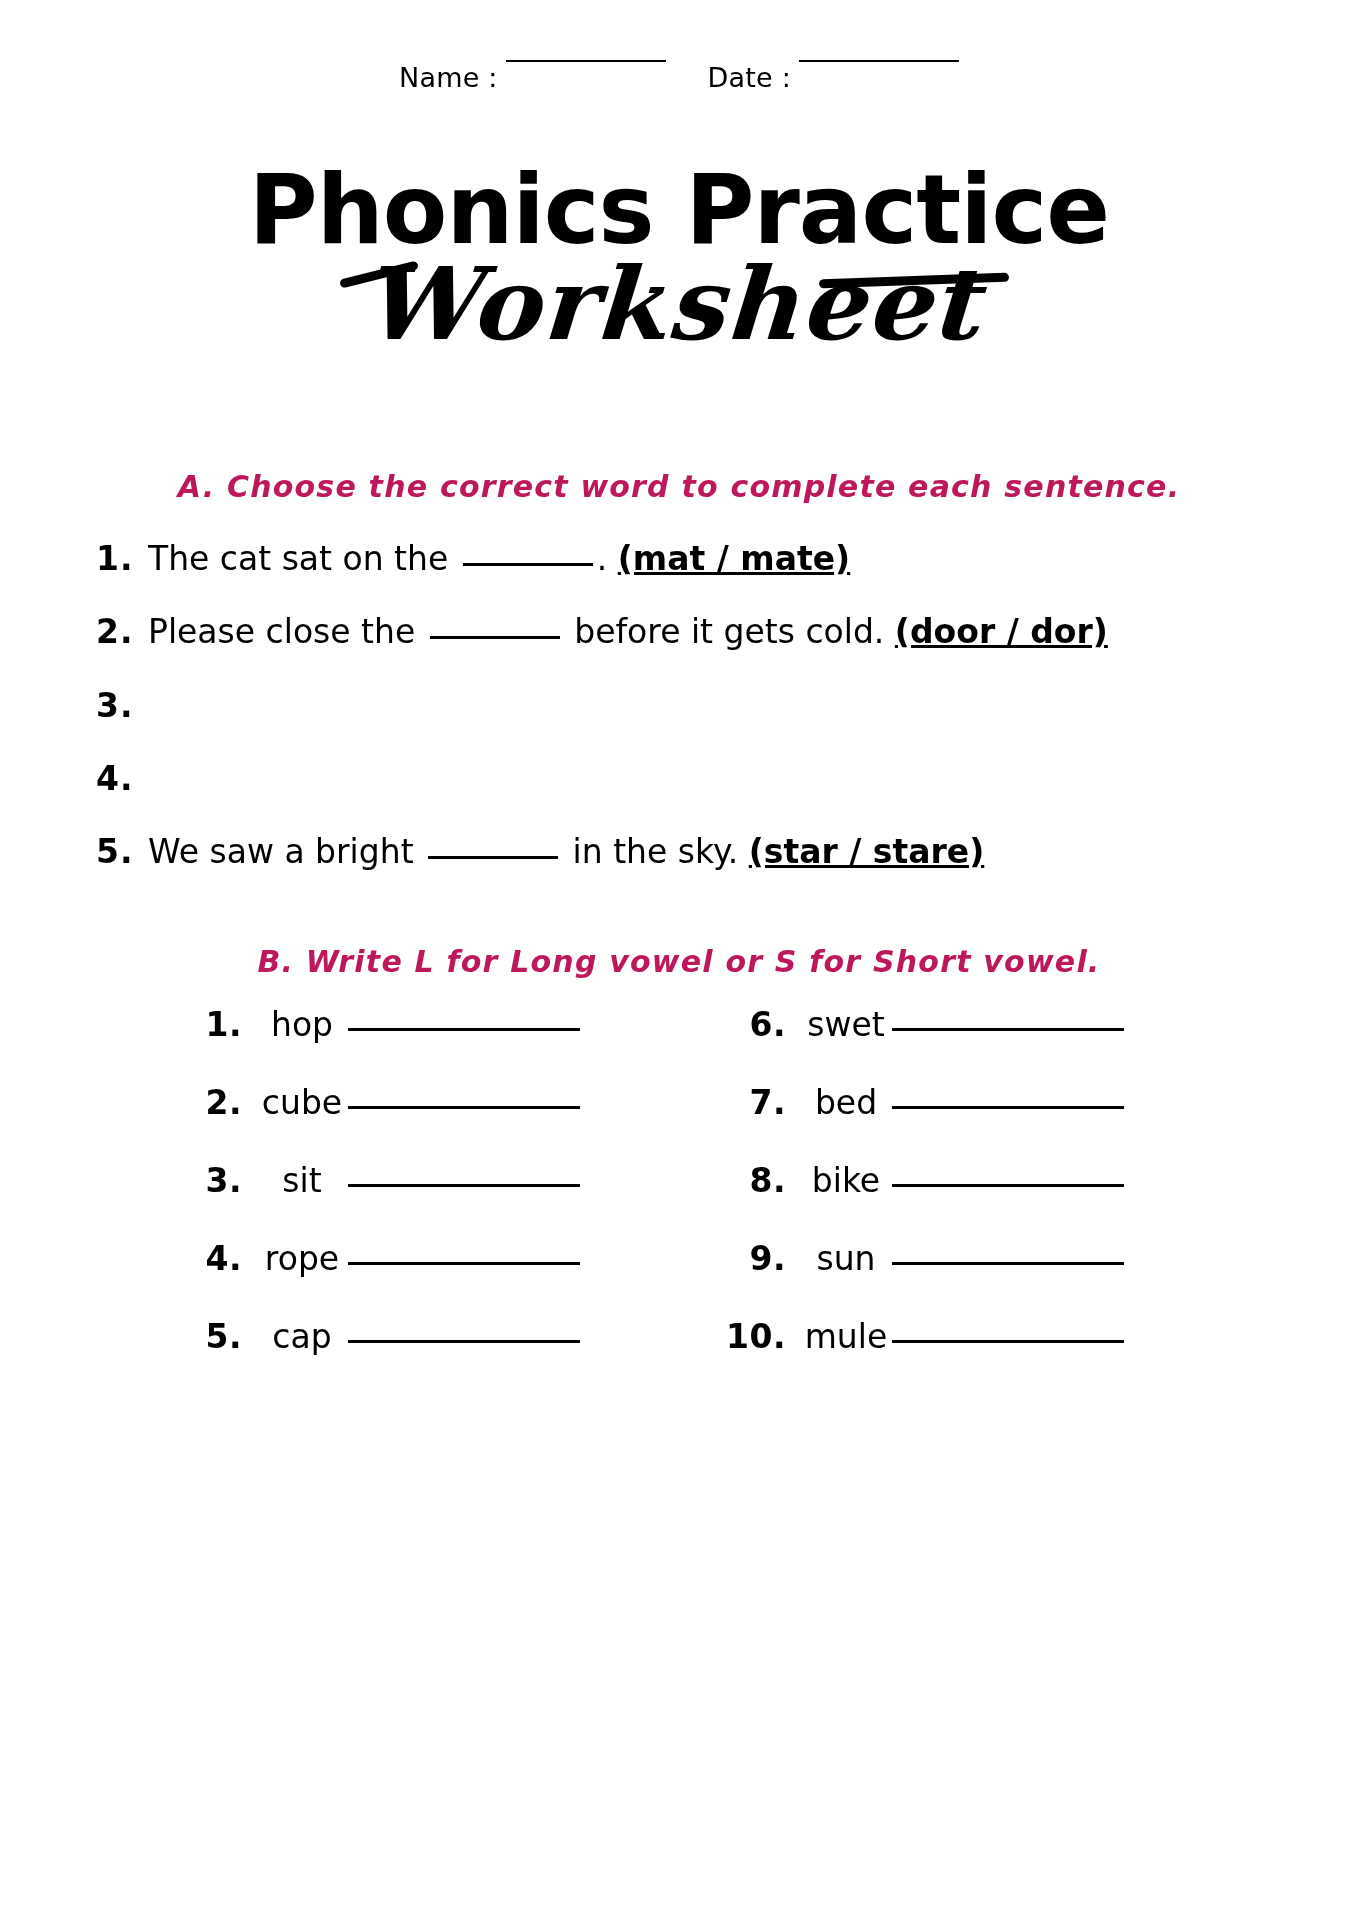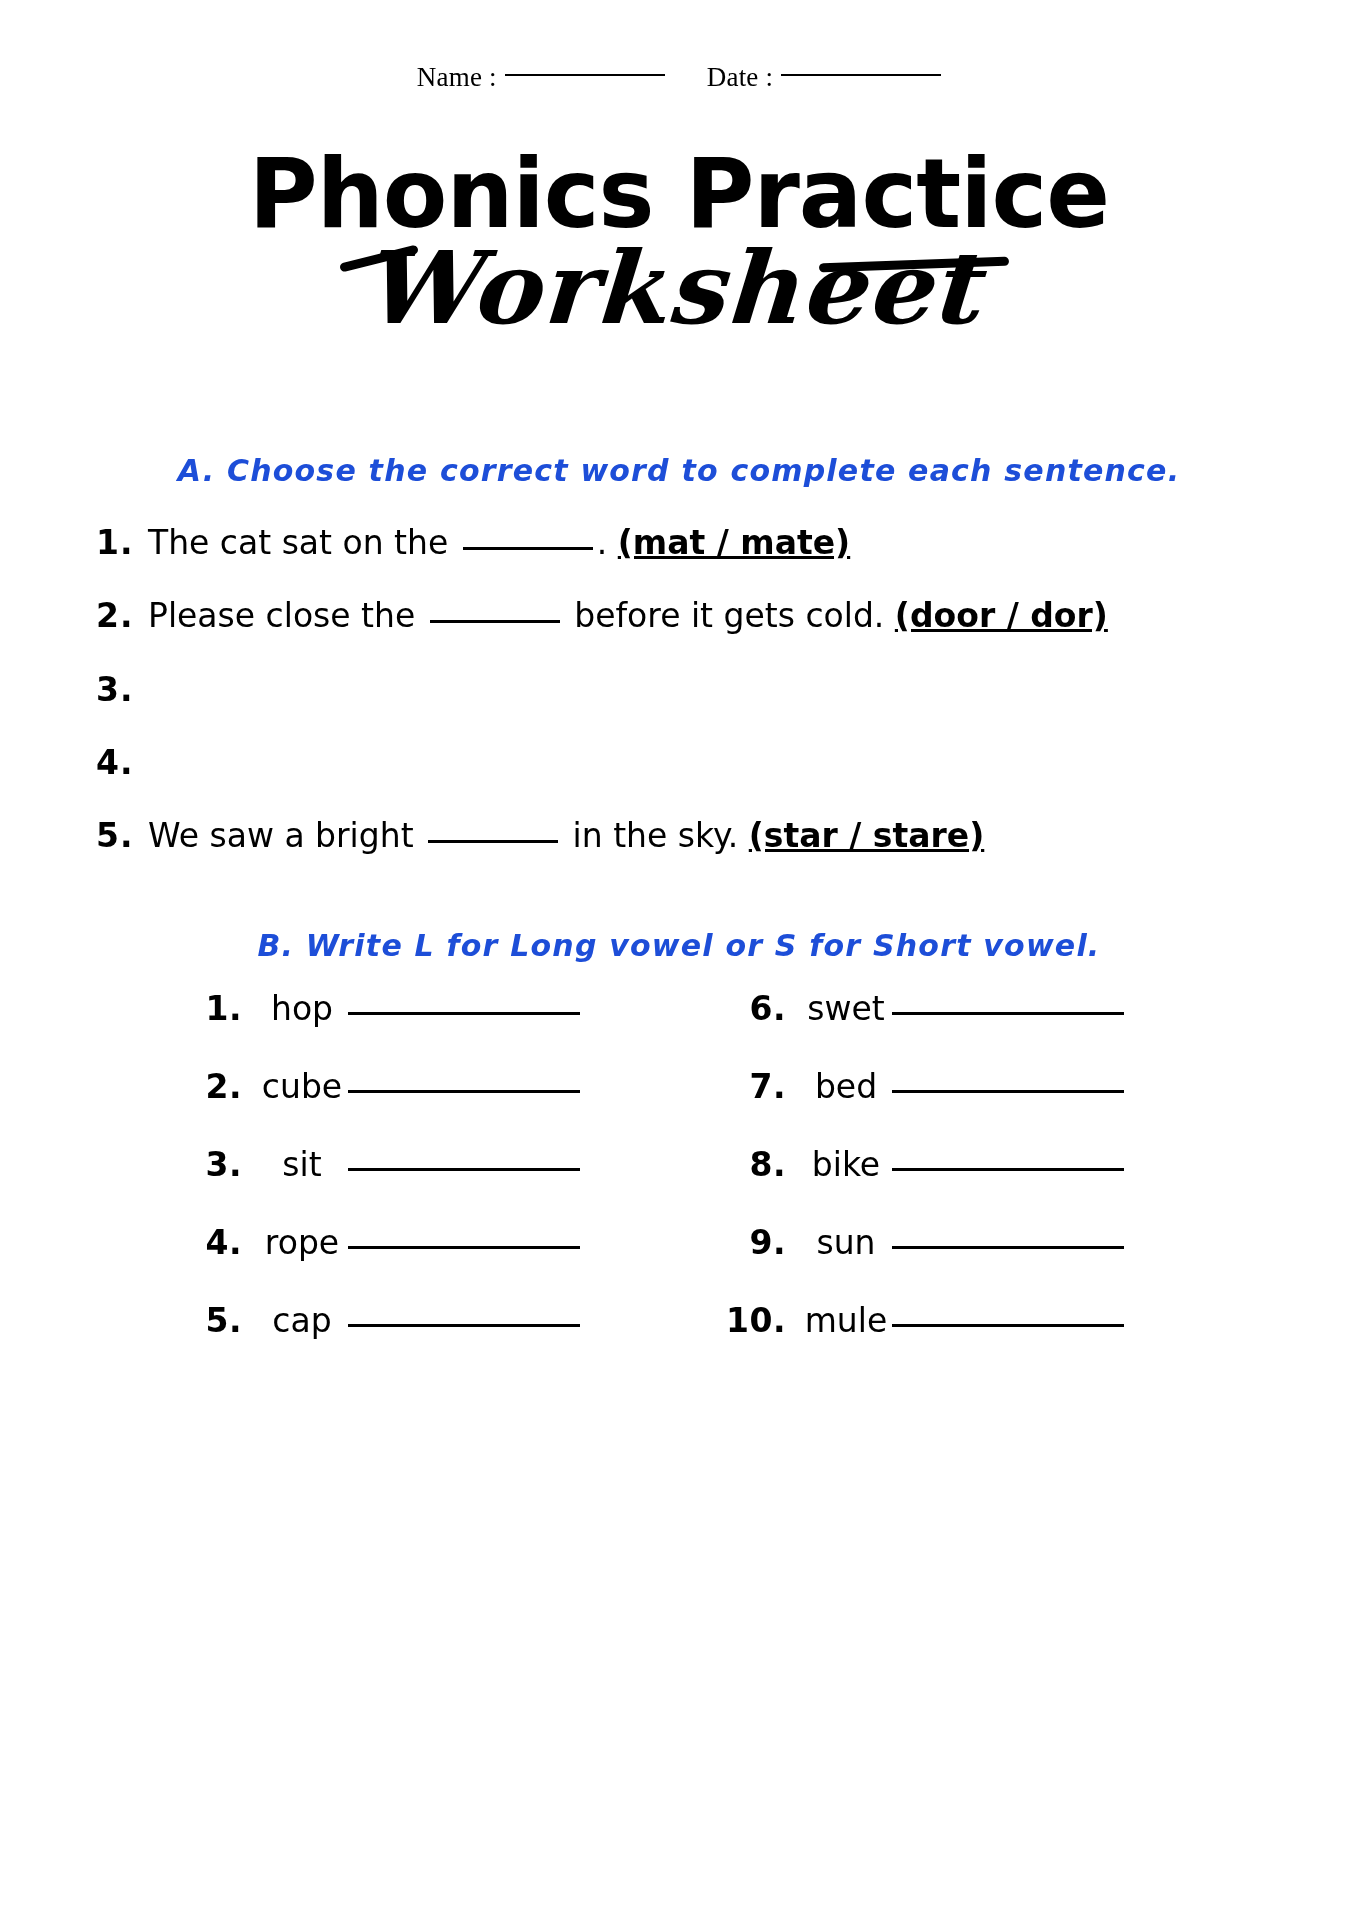--- a/index.html
+++ b/index.html
@@ -22,38 +22,37 @@
     justify-content: center;
     align-items: baseline;
     gap: 42px;
     padding-top: 62px;
     font-size: 27px;
     font-family: "DejaVu Sans", sans-serif;
     letter-spacing: 0.2px;
   }
   .header-field {
     display: flex;
-    align-items: center;
+    align-items: flex-start;
     gap: 8px;
     white-space: nowrap;
-    font-family: Liberation Serif, serif;
   }
   .header-field .blank {
     display: inline-block;
     width: 160px;
     border-bottom: 2px solid #000;
     height: 1px;
     position: relative;
     top: -3px;
   }
 
   
   .title-block {
     text-align: center;
-    margin-top: 52px;
+    margin-top: 68px;
   }
   .title-main {
     font-family: "DejaVu Sans", sans-serif;
     font-weight: bold;
     font-size: 97px;
     letter-spacing: -1px;
     line-height: 1.0;
     transform: scaleX(0.97);
   }
   .title-script-wrap {
@@ -87,21 +86,21 @@
     top: 18px;
     width: 80px;
     height: 9px;
     background: #000;
     border-radius: 6px;
     transform: rotate(-14deg);
   }
 
   
   .section-heading {
-    color: #1d4ed8;
+    color: #be185d;
     font-weight: bold;
     font-style: italic;
     font-size: 30px;
     letter-spacing: 1.2px;
     text-align: center;
   }
   #section-a-heading { margin-top: 112px; }
   #section-b-heading { margin-top: 72px; }
 
   

